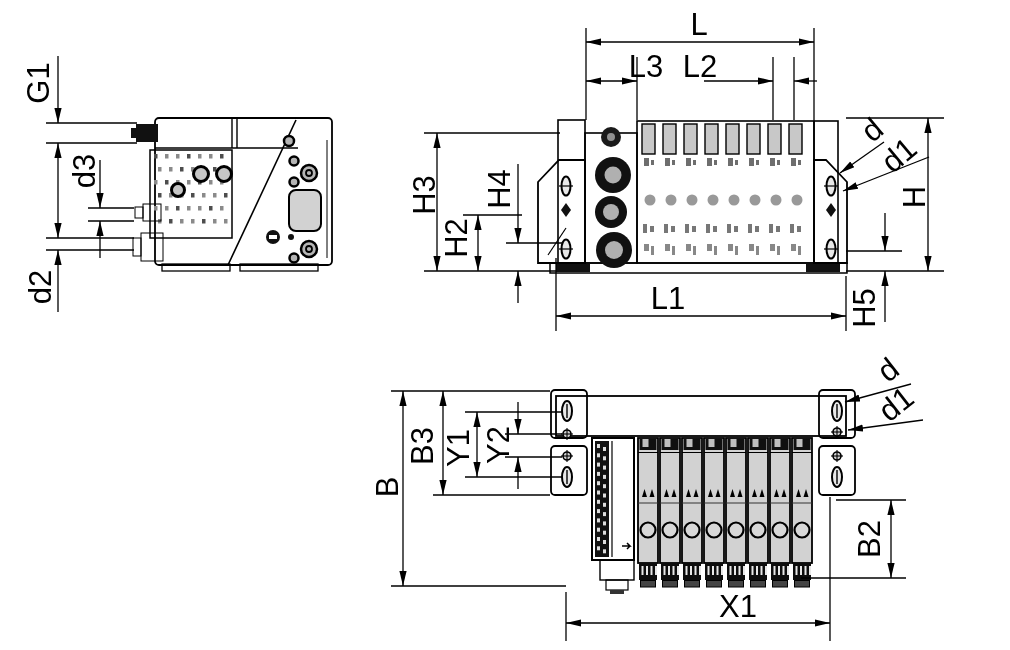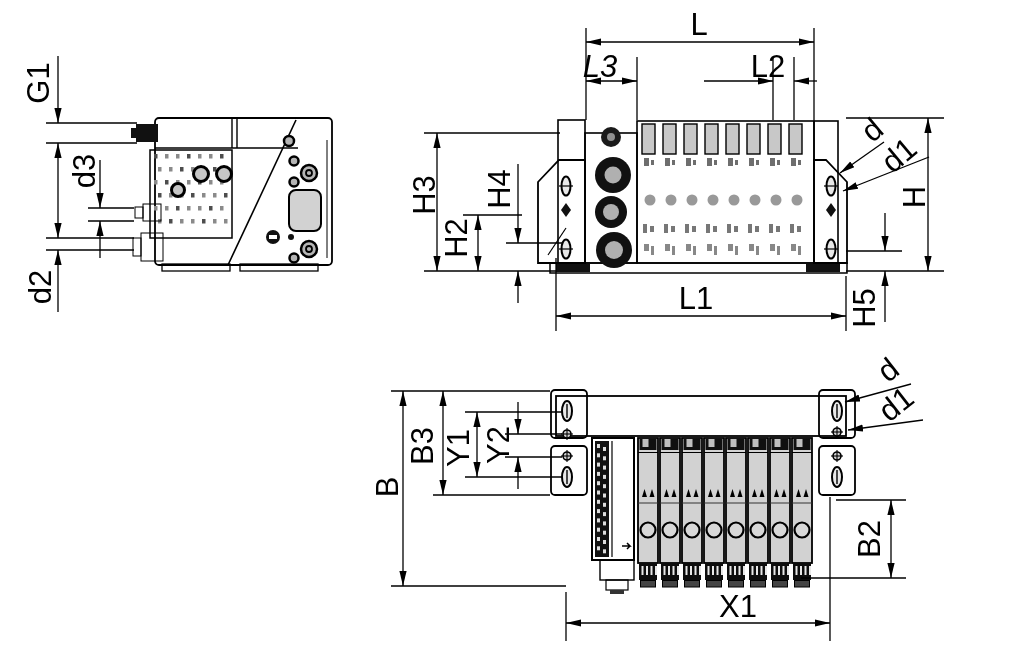--- a/index.html
+++ b/index.html
@@ -535,26 +535,26 @@
       <line x1="923" y1="420" x2="848" y2="430" marker-end="url(#ah)"></line>
     </g>
   </g>
 </svg>
 
 <span class="dl" style="left:38px;top:83px;transform:translate(-50%,-50%) rotate(-90deg);">G1</span>
 <span class="dl" style="left:84px;top:171px;transform:translate(-50%,-50%) rotate(-90deg);">d3</span>
 <span class="dl" style="left:40px;top:287px;transform:translate(-50%,-50%) rotate(-90deg);">d2</span>
 
 <span class="dl" style="left:699px;top:24px;transform:translate(-50%,-50%);">L</span>
-<span class="dl" style="left:600px;top:66px;transform:translate(-50%,-50%);font-style:italic;">L3</span>
-<span class="dl" style="left:768px;top:66px;transform:translate(-50%,-50%);text-align:right;">L2</span>
+<span class="dl" style="left:646px;top:66px;transform:translate(-50%,-50%);">L3</span>
+<span class="dl" style="left:700px;top:66px;transform:translate(-50%,-50%);text-align:right;">L2</span>
 <span class="dl" style="left:424px;top:195px;transform:translate(-50%,-50%) rotate(-90deg);">H3</span>
 <span class="dl" style="left:499px;top:189px;transform:translate(-50%,-50%) rotate(-90deg);">H4</span>
 <span class="dl" style="left:456px;top:238px;transform:translate(-50%,-50%) rotate(-90deg);">H2</span>
-<span class="dl" style="left:696px;top:298px;transform:translate(-50%,-50%);">L1</span>
+<span class="dl" style="left:668px;top:298px;transform:translate(-50%,-50%);">L1</span>
 <span class="dl" style="left:872px;top:130px;transform:translate(-50%,-50%) rotate(-40deg);">d</span>
 <span class="dl" style="left:899px;top:155px;transform:translate(-50%,-50%) rotate(-40deg);">d1</span>
 <span class="dl" style="left:914px;top:197px;transform:translate(-50%,-50%) rotate(-90deg);">H</span>
 <span class="dl" style="left:864px;top:308px;transform:translate(-50%,-50%) rotate(-90deg);">H5</span>
 
 <span class="dl" style="left:387px;top:487px;transform:translate(-50%,-50%) rotate(-90deg);">B</span>
 <span class="dl" style="left:422px;top:446px;transform:translate(-50%,-50%) rotate(-90deg);">B3</span>
 <span class="dl" style="left:458px;top:448px;transform:translate(-50%,-50%) rotate(-90deg);">Y1</span>
 <span class="dl" style="left:498px;top:445px;transform:translate(-50%,-50%) rotate(-90deg);">Y2</span>
 <span class="dl" style="left:738px;top:606px;transform:translate(-50%,-50%);">X1</span>

